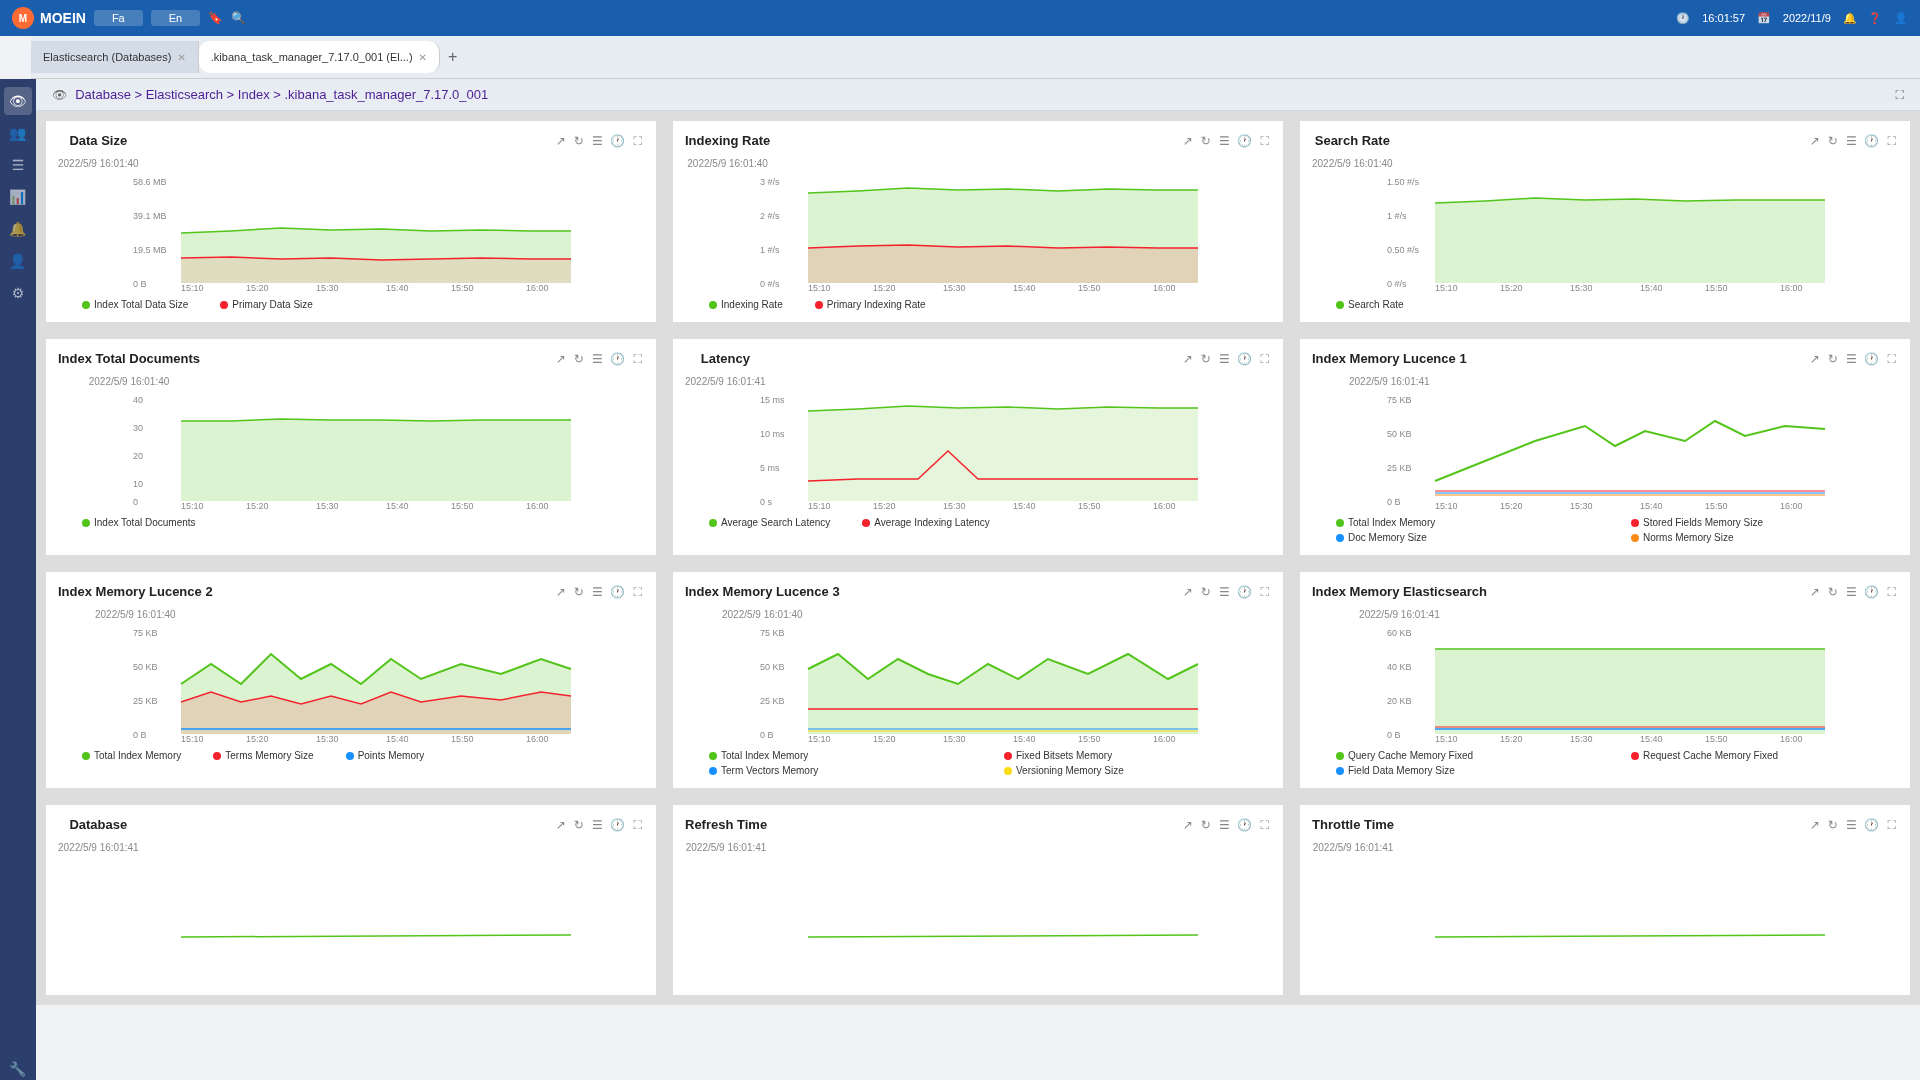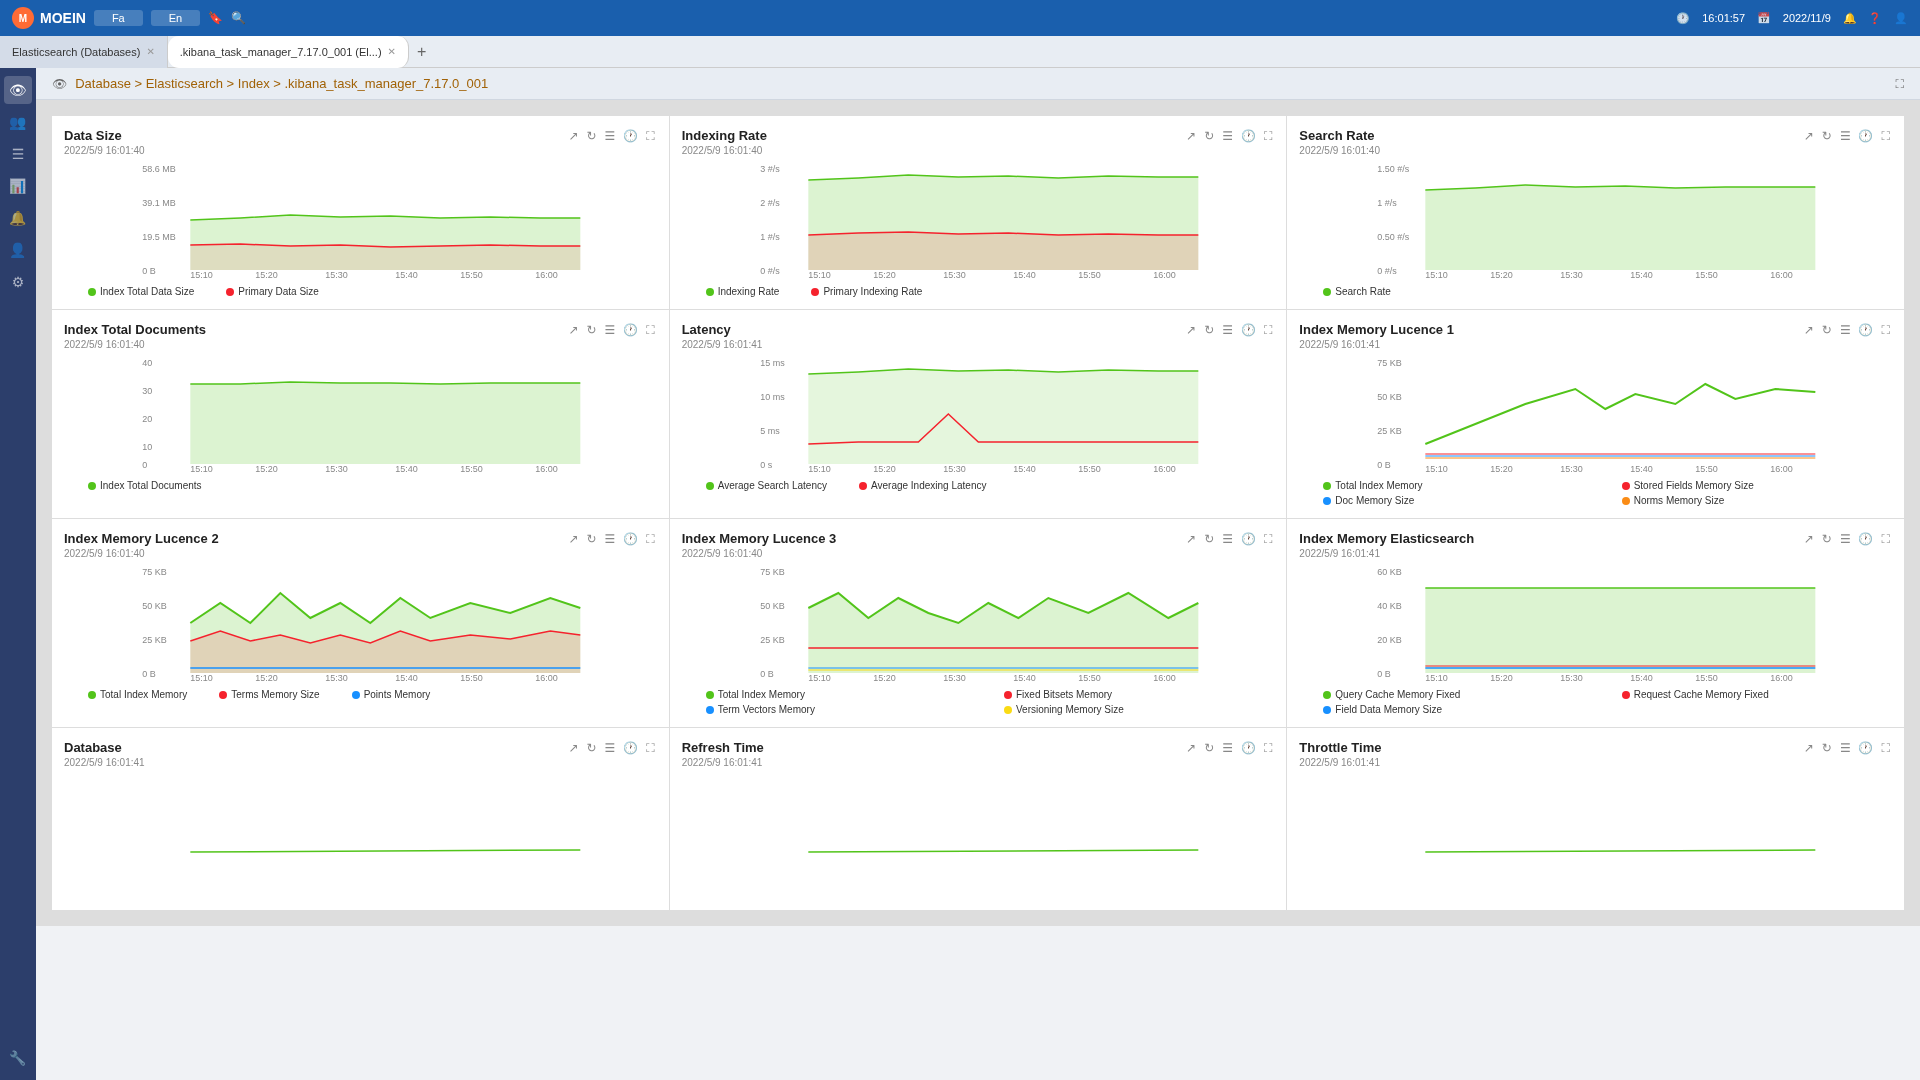--- a/index.html
+++ b/index.html
@@ -16,24 +16,25 @@
       color: white;
     }
     .logo { font-weight: bold; font-size: 14px; color: white; display: flex; align-items: center; gap: 6px; }
     .logo-icon { width: 22px; height: 22px; background: #ff6b35; border-radius: 50%; display: flex; align-items: center; justify-content: center; font-size: 10px; font-weight: bold; }
     .lang-btn { background: rgba(255,255,255,0.2); border: none; color: white; padding: 2px 18px; border-radius: 3px; cursor: pointer; font-size: 11px; }
     .nav-icons { margin-left: auto; display: flex; align-items: center; gap: 12px; font-size: 11px; }
     
     
     .tab-bar {
       background: #e8edf3;
-      height: 32px;
+      height: 43px;
       display: flex;
       align-items: center;
       border-bottom: 1px solid #ccc;
+      margin-left: 31px;
     }
     .tab {
       height: 32px;
       display: flex;
       align-items: center;
       padding: 0 12px;
       font-size: 11px;
       border-right: 1px solid #ccc;
       cursor: pointer;
       gap: 6px;
@@ -76,45 +77,46 @@
     
     
     .breadcrumb-bar {
       background: #e8edf3;
       padding: 8px 16px;
       display: flex;
       align-items: center;
       gap: 8px;
       border-bottom: 1px solid #d0d7e0;
     }
-    .breadcrumb-text { font-size: 13px; color: #a16207; }
+    .breadcrumb-text { font-size: 13px; color: #4c1d95; }
     .expand-btn { margin-left: auto; color: #666; }
     
     
     .charts-grid {
       display: grid;
       grid-template-columns: 1fr 1fr 1fr;
-      gap: 1px;
+      gap: 17px;
       background: #ddd;
-      padding: 16px;
+      padding: 10px;
+      text-align: center;
     }
     
     .chart-panel {
       background: white;
       padding: 12px;
     }
     
     .chart-header {
       display: flex;
       align-items: flex-start;
       justify-content: space-between;
       margin-bottom: 4px;
     }
     .chart-title { font-size: 13px; font-weight: 600; color: #222; }
-    .chart-date { font-size: 10px; color: #888; margin-top: 2px; }
+    .chart-date { font-size: 10px; color: #888; margin-top: 10px; }
     .chart-actions { display: flex; gap: 4px; color: #888; font-size: 12px; }
     .chart-action-btn { cursor: pointer; padding: 1px 2px; }
     
     .chart-area {
       position: relative;
       height: 120px;
       margin: 4px 0;
     }
     
     .chart-legend {

